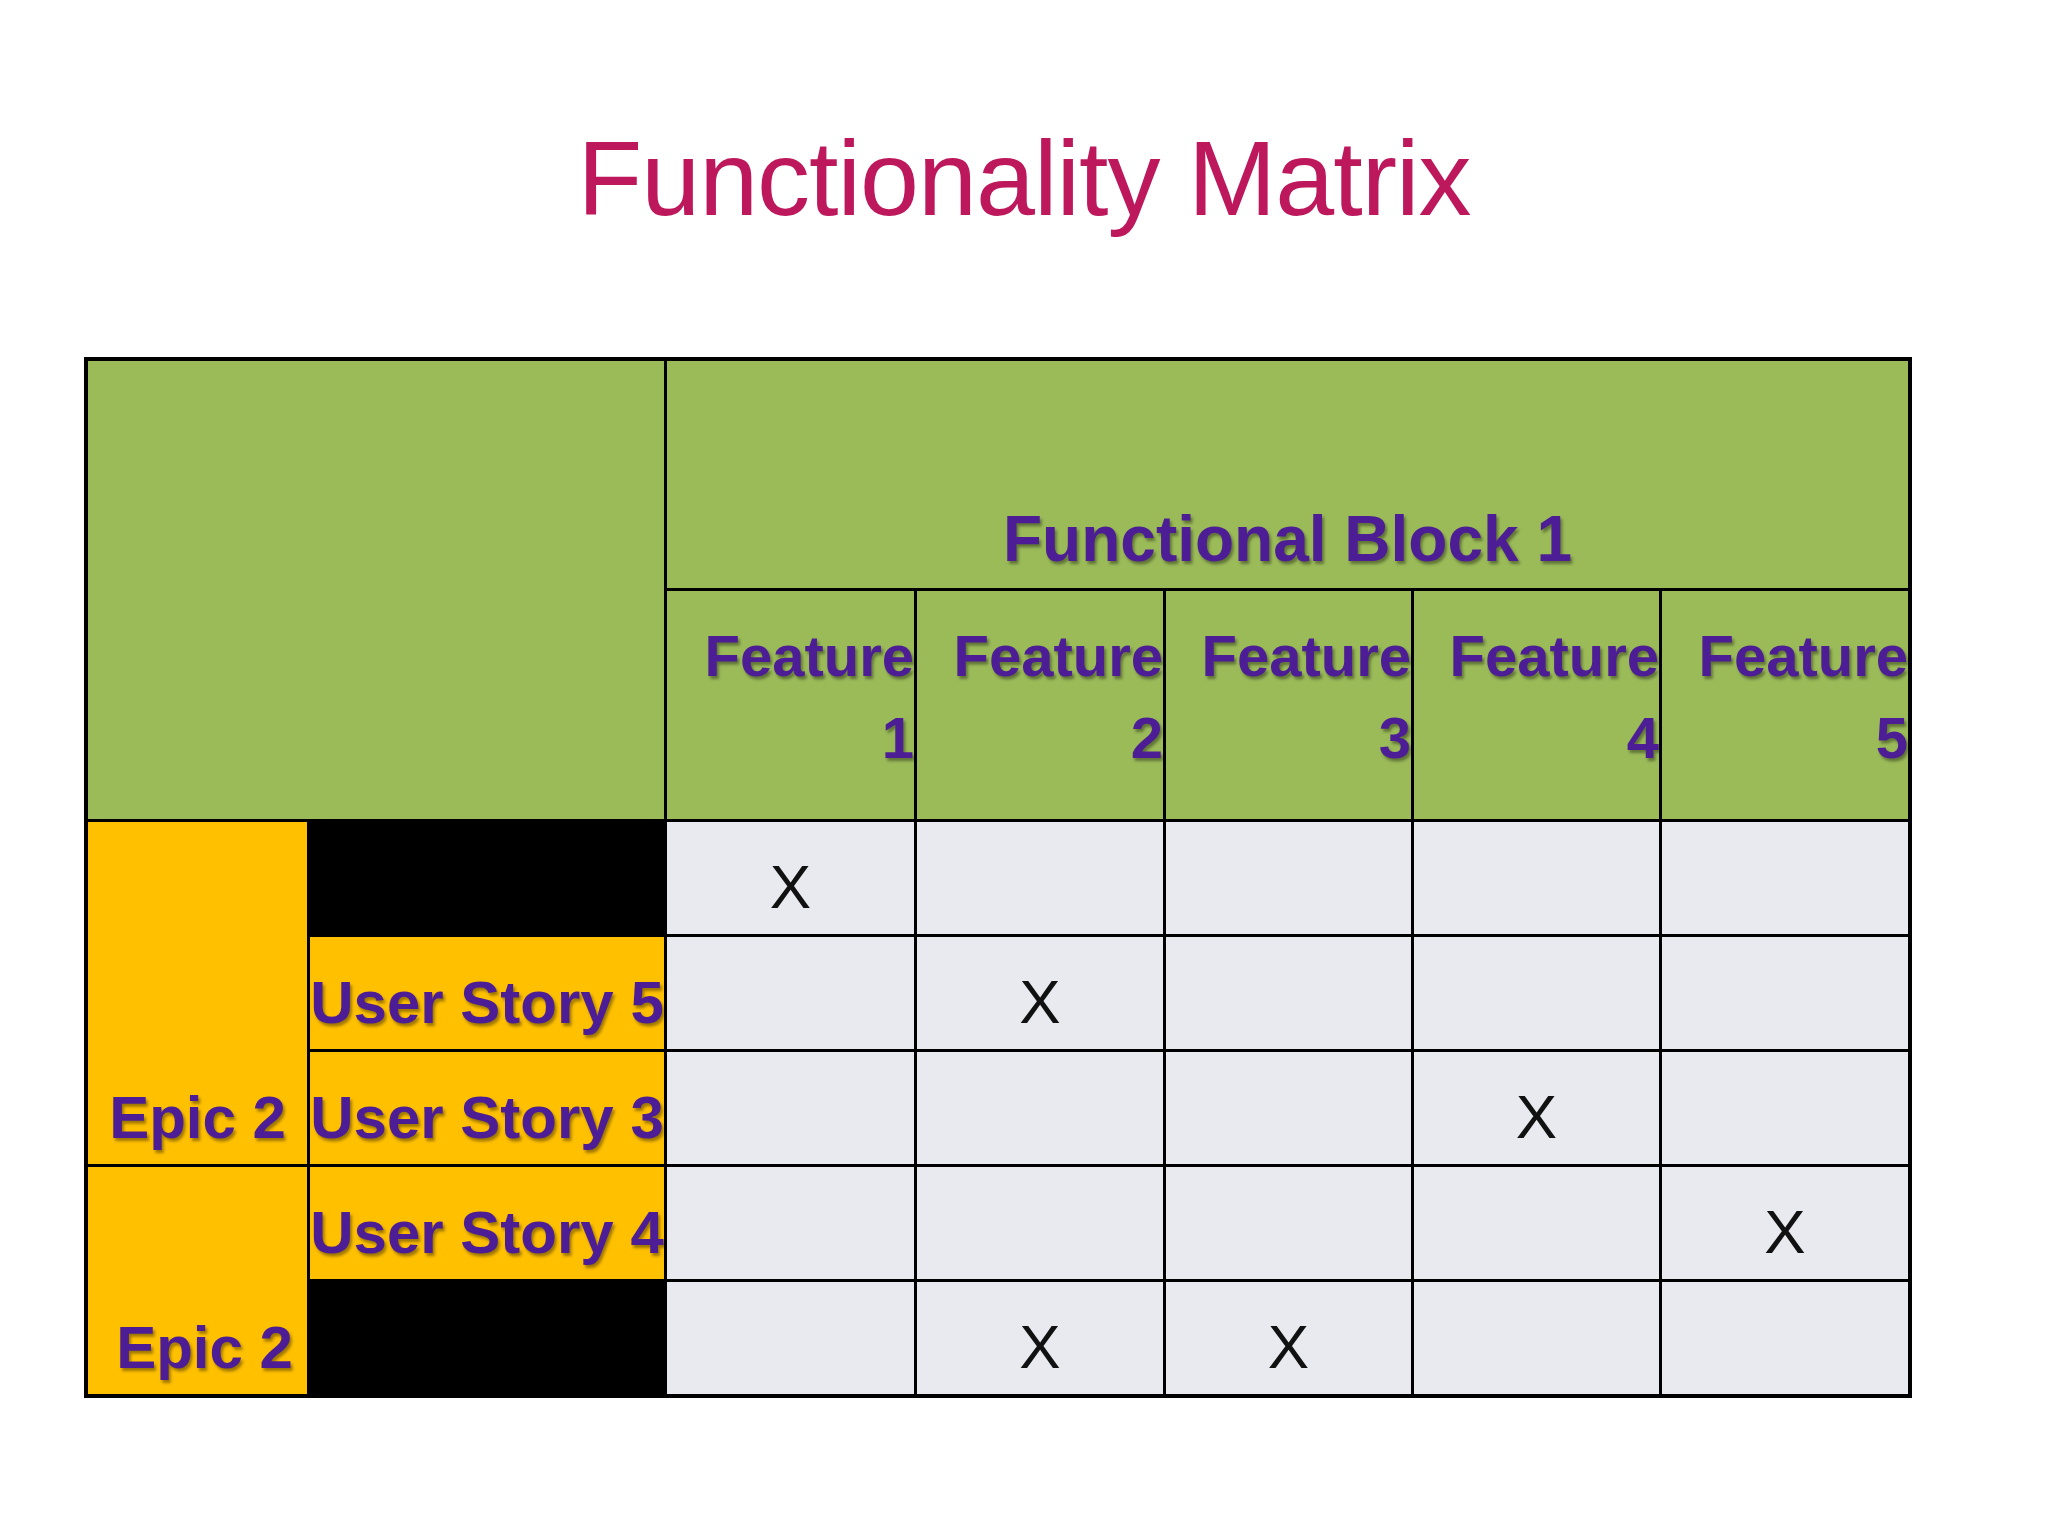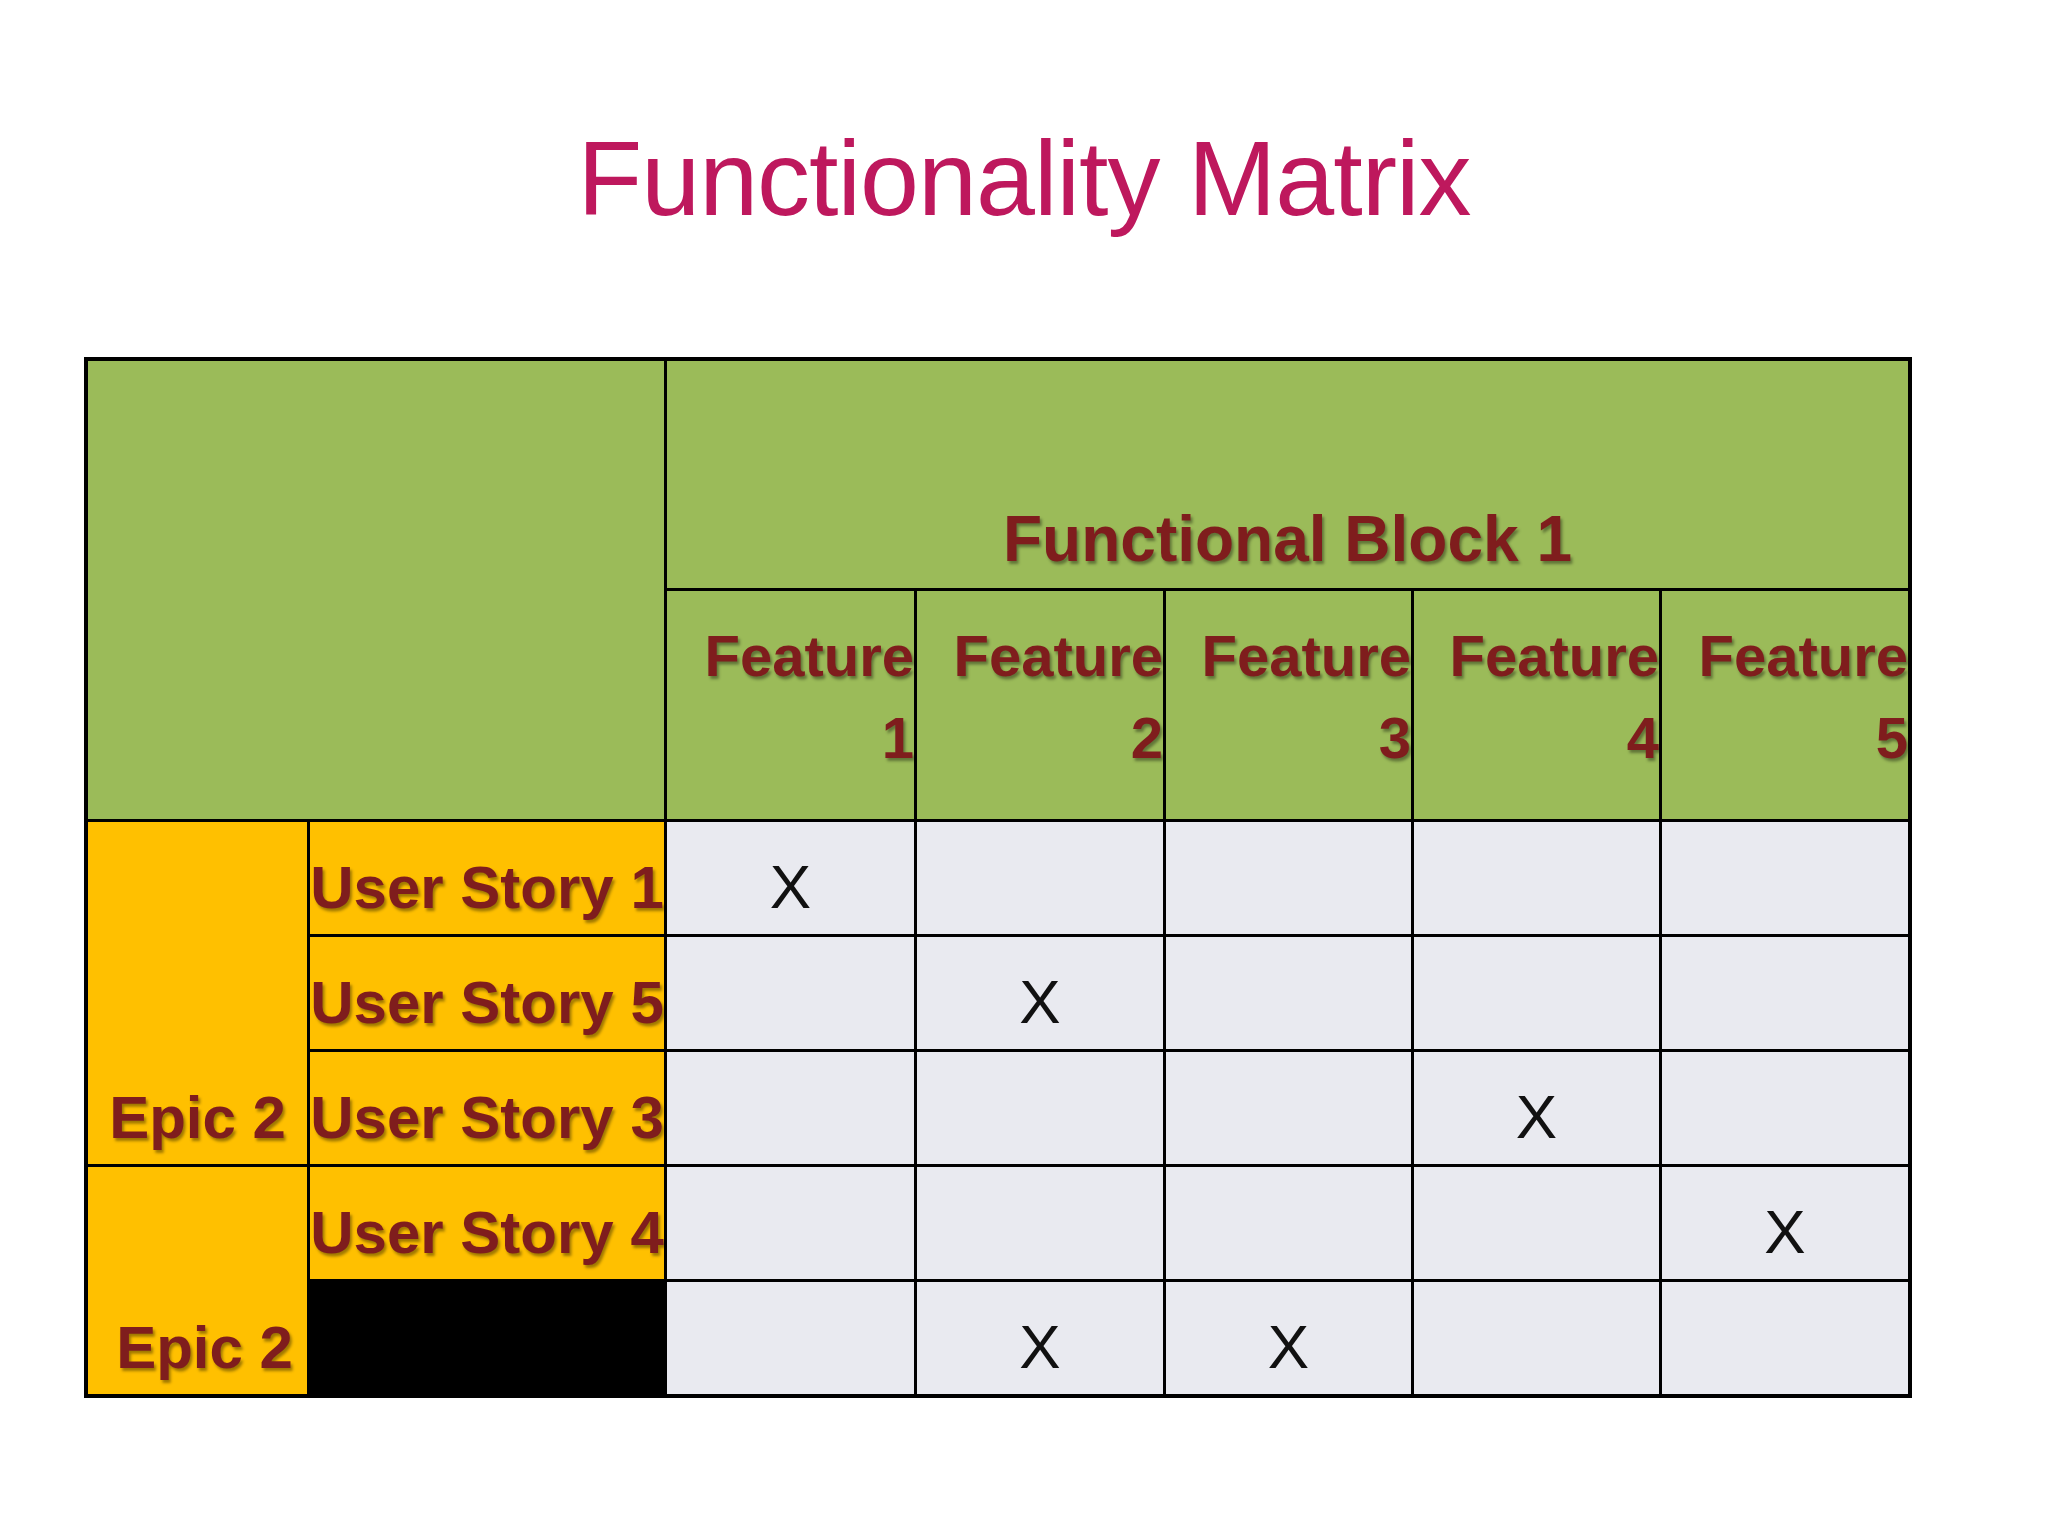--- a/index.html
+++ b/index.html
@@ -37,21 +37,21 @@
     grid-template-columns:219px 354px 247px 246px 245px 245px 246px;
     grid-template-rows:227px 228px 112px 112px 112px 112px 112px;
     gap:3px;
   }
   .cell{
     display:flex;
     align-items:flex-end;
     justify-content:center;
     text-align:center;
     box-sizing:border-box;
-    color:#7f1d1d;
+    color:#4c1d95;
     overflow:hidden;
   }
   .green{background:var(--green);}
   .orange{background:var(--orange);}
   .bodycell{background:var(--bodycell);}
   .corner{grid-column:1/3;grid-row:1/3;}
   .fb{
     grid-column:3/8;grid-row:1;
     font-weight:bold;font-size:64px;
     padding-bottom:12px;
@@ -103,21 +103,20 @@
     <div class="cell green feature-header" style="grid-area: 2 / 6;">
       <span>Feature</span>
       <span>4</span>
     </div>
     <div class="cell green feature-header" style="grid-area: 2 / 7;">
       <span>Feature</span>
       <span>5</span>
     </div>
     <div class="cell orange epic" style="grid-area: 3 / 1 / 6;">Epic 2</div>
     <div class="cell orange epic" style="grid-area: 6 / 1 / 8; padding-left: 14px;">Epic 2</div>
-    <div class="cell orange story" style="grid-area: 3 / 2;">User Story 1</div>
     <div class="cell orange story" style="grid-area: 4 / 2;">User Story 5</div>
     <div class="cell orange story" style="grid-area: 5 / 2;">User Story 3</div>
     <div class="cell orange story" style="grid-area: 6 / 2;">User Story 4</div>
     <div class="cell bodycell mark" style="grid-area: 3 / 3;">X</div>
     <div class="cell bodycell mark" style="grid-area: 3 / 4;"></div>
     <div class="cell bodycell mark" style="grid-area: 3 / 5;"></div>
     <div class="cell bodycell mark" style="grid-area: 3 / 6;"></div>
     <div class="cell bodycell mark" style="grid-area: 3 / 7;"></div>
     <div class="cell bodycell mark" style="grid-area: 4 / 3;"></div>
     <div class="cell bodycell mark" style="grid-area: 4 / 4;">X</div>

